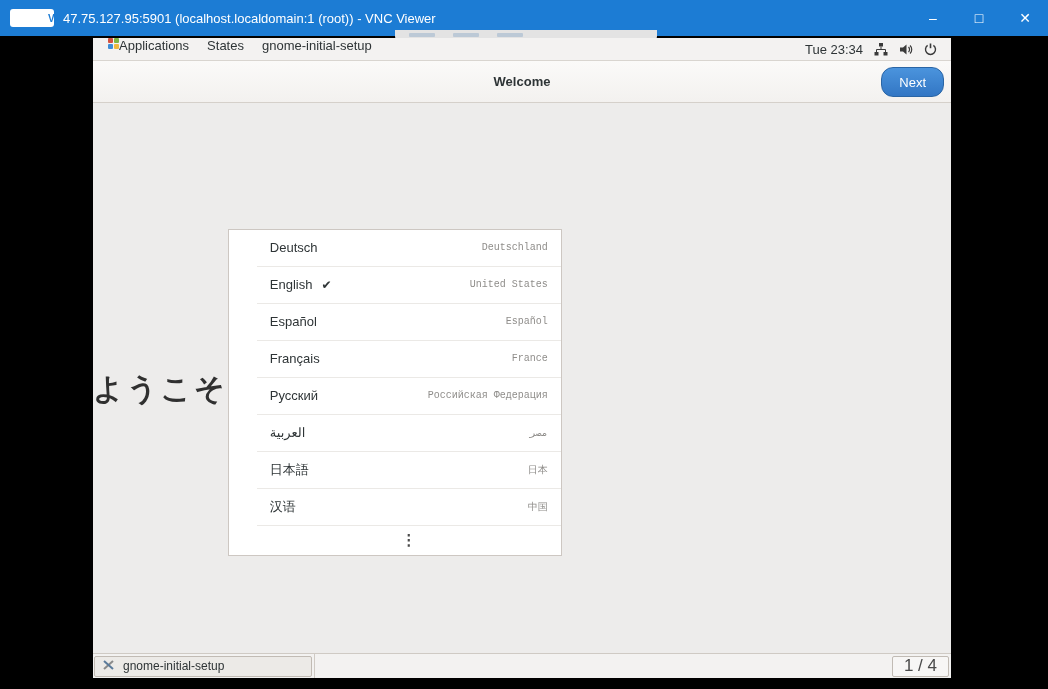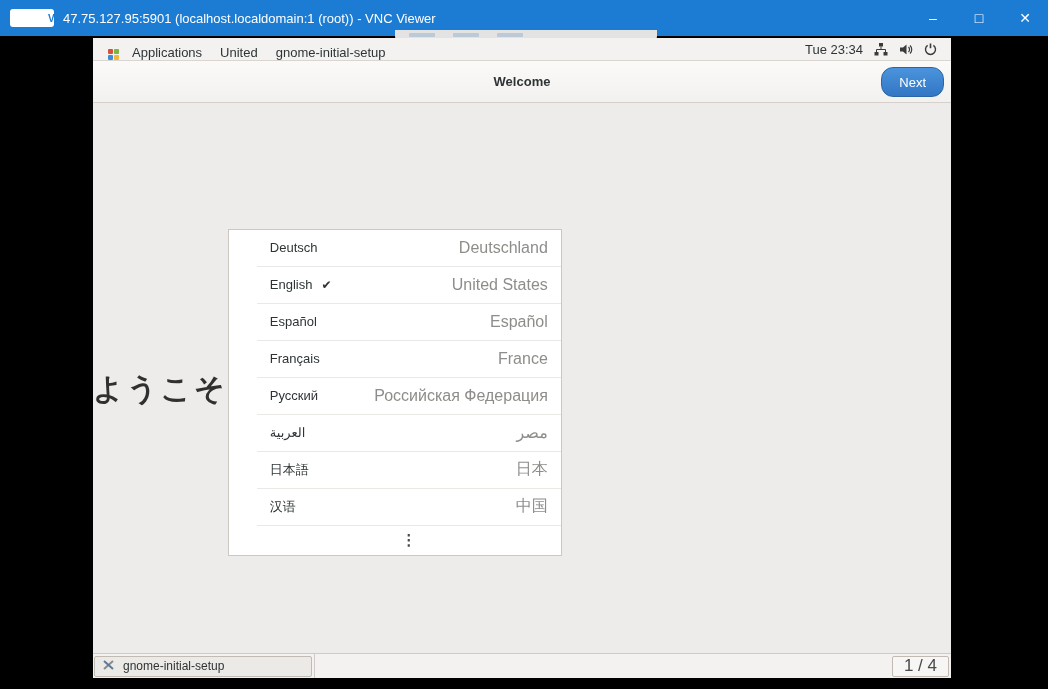--- a/index.html
+++ b/index.html
@@ -41,21 +41,21 @@
     position:absolute; left:93px; top:38px; width:858px; height:640px;
     background:#edeceb; display:flex; flex-direction:column;
   }
 
   
   .gnome-topbar {
     height:23px; background:#f3f2f1; border-bottom:1px solid #d9d5d0;
     display:flex; align-items:center; font-size:13px; color:#2e3436; padding:0 6px;
     flex:0 0 auto;
   }
-  .menu-item { display:flex; align-items:flex-end; gap:13px; padding:0 9px; height:100%; cursor:default; }
+  .menu-item { display:flex; align-items:flex-start; gap:0; padding:0 9px; height:100%; cursor:default; }
   .apps-icon { display:inline-grid; grid-template-columns:5px 5px; gap:1px; }
   .apps-icon i { width:5px; height:5px; border-radius:1px; display:block; }
   .apps-icon .q1{background:#d4513e;} .apps-icon .q2{background:#7db540;}
   .apps-icon .q3{background:#3f8cd5;} .apps-icon .q4{background:#efb73e;}
   .topbar-right { margin-left:auto; display:flex; align-items:center; gap:11px; padding-right:8px; height:100%; }
   .clock { font-size:13px; color:#2e3436;margin-left:6px; }
   .tray-icon { display:flex; align-items:center; height:100%; }
 
   
   .headerbar {
@@ -78,21 +78,21 @@
     margin-top:22px; font-size:30px; font-weight:bold; color:#303030; letter-spacing:3px;
   }
   .lang-list {
     margin-top:28px; width:334px; background:#fff; border:1px solid #cdc7c2;padding-left:28px;
   }
   .lang-row {
     height:37px; display:flex; align-items:center; padding:0 13px;
     border-bottom:1px solid #ebe9e6; font-size:13px; color:#2e3436; cursor:default;
   }
   .lang-check { margin-left:9px; font-size:12px; color:#2e3436; }
-  .lang-region { margin-left:auto; font-size:16px; color:#8f8d8a; }
+  .lang-region { margin-left:auto; font-size:10px; color:#8f8d8a;font-family:Liberation Mono, monospace; }
   .more-row {
     height:29px; display:flex; align-items:center; justify-content:center;
     font-size:15px; font-weight:bold; color:#4a4a4a; border-bottom:none; cursor:default;
   }
 
   
   .taskbar {
     height:25px; background:#f3f2f1; border-top:1px solid #cfcac4;
     display:flex; align-items:center; flex:0 0 auto;
   }
@@ -136,21 +136,21 @@
       <div class="menu-item">
         <span class="apps-icon">
             <i class="q1"></i>
             <i class="q2"></i>
             <i class="q3"></i>
             <i class="q4"></i>
           </span>
         <span>Applications</span>
       </div>
       <div class="menu-item">
-        <span>United</span>
+        <span>States</span>
       </div>
       <div class="menu-item">
         <span>gnome-initial-setup</span>
       </div>
 
       <div class="topbar-right">
         <span class="clock">Tue 23:34</span>
         <span class="tray-icon">
           <svg width="14" height="13" viewBox="0 0 14 13">
               <rect x="5" y="0" width="4" height="3.5" fill="#3a3a3a"></rect>

